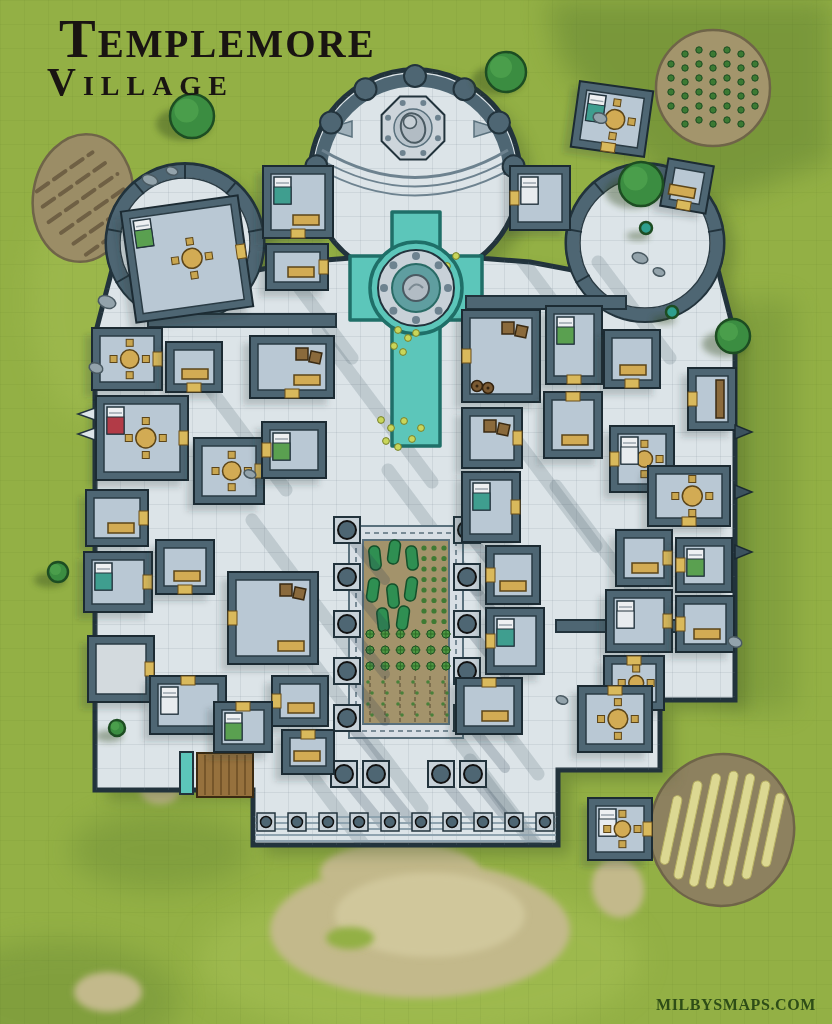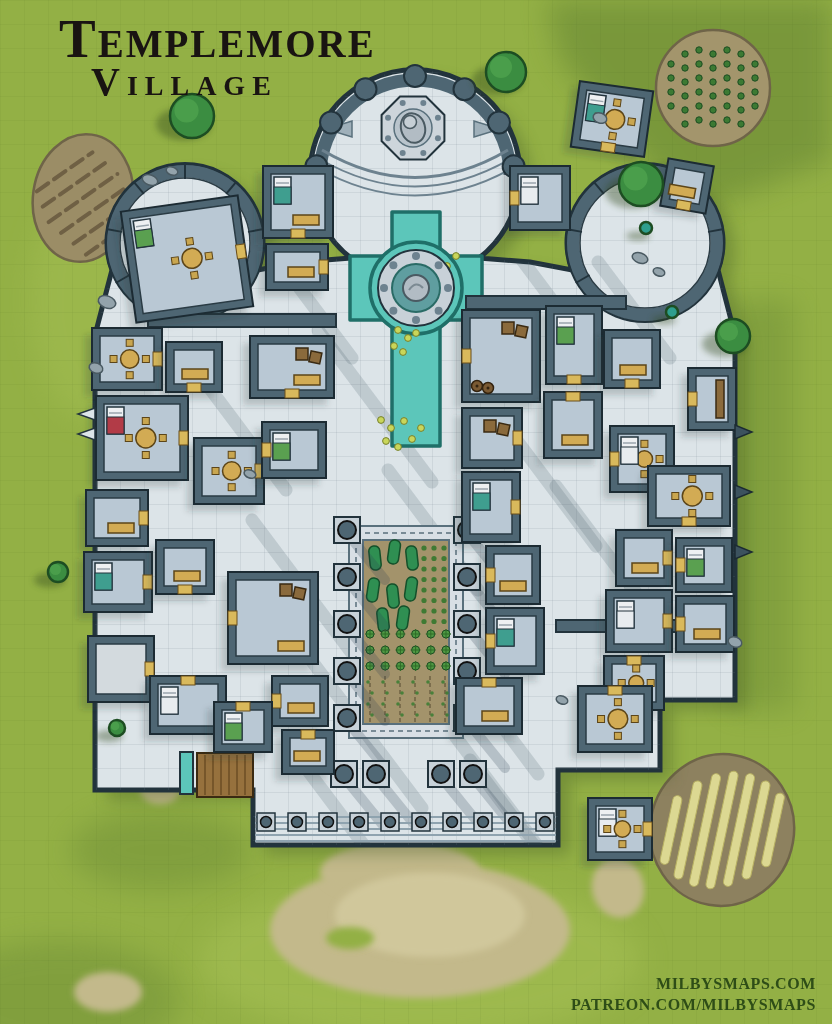--- a/index.html
+++ b/index.html
@@ -1,21 +1,21 @@
 <!DOCTYPE html>
 <html><head>
 <meta charset="utf-8">
 <style>
   html,body{margin:0;padding:0;background:#222;}
   .stage{position:relative;width:832px;height:1024px;overflow:hidden;background:#93b045;
          font-family:"Liberation Serif",serif;}
   svg{position:absolute;inset:0;display:block;}
   .title{position:absolute;left:22px;top:10px;color:#191412;pointer-events:none;}
   .title .l1{font-variant:small-caps;font-weight:700;font-size:55px;letter-spacing:2px;line-height:1.05;margin-left:37px;}
-  .title .l2{font-variant:small-caps;font-weight:700;font-size:40px;letter-spacing:7px;margin-left:69px;margin-top:-10px;}
+  .title .l2{font-variant:small-caps;font-weight:700;font-size:40px;letter-spacing:7px;margin-left:25px;margin-top:-10px;}
   .credit{position:absolute;right:16px;bottom:8px;text-align:right;color:#2e4d17;
           font-weight:700;font-size:16px;letter-spacing:.6px;line-height:1.3;
           font-family:"Liberation Serif",serif;}
 </style>
 </head>
 <body>
 
 <div class="stage">
   <svg id="map" viewBox="0 0 832 1024" width="832" height="1024">
       <defs>
@@ -841,15 +841,14 @@
           <circle cx="672" cy="312" r="6" fill="#2e9e8d" stroke="#1d4d22" stroke-width="2.5"></circle>
         </g>
       </g>
     </svg>
   <div class="title">
     <div class="l1">Templemore</div>
     <div class="l2">Village</div>
   </div>
   <div class="credit">
     <div>MILBYSMAPS.COM</div>
-    <div>PATREON.COM/MILBYSMAPS</div>
   </div>
 </div>
 
 </body></html>

